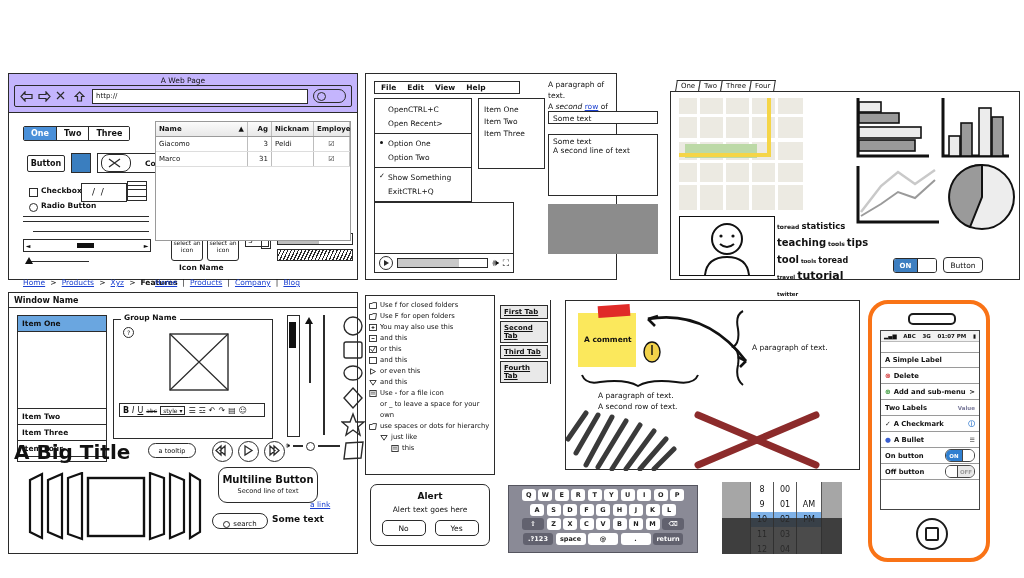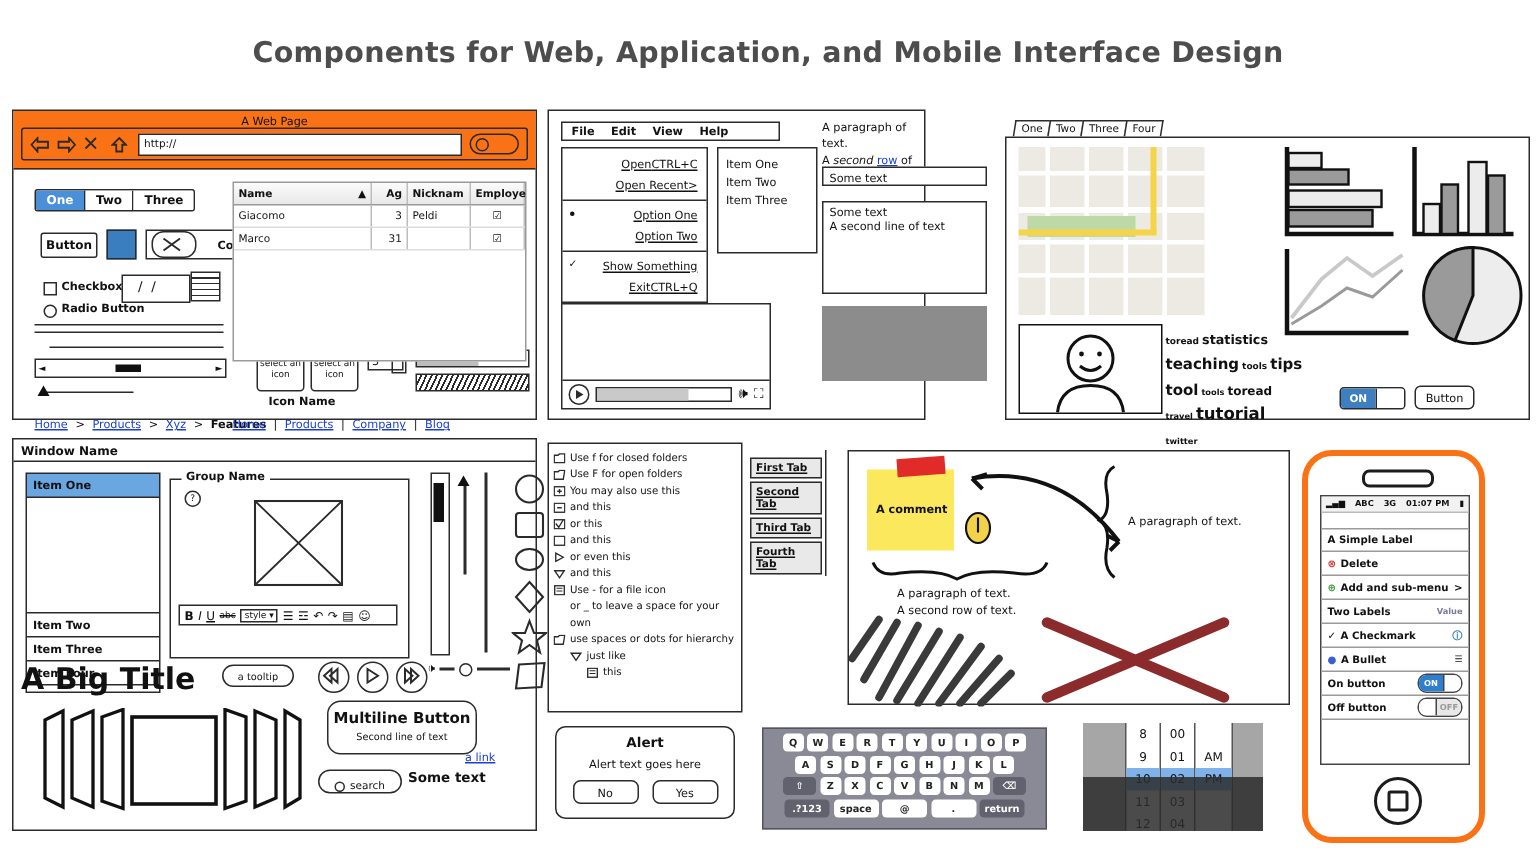--- a/index.html
+++ b/index.html
@@ -6,21 +6,21 @@
   body{width:1024px;height:578px;overflow:hidden;font-family:"DejaVu Sans",sans-serif;color:#111;}
   .page{position:relative;width:1024px;height:578px;}
   .t{position:absolute;}
   #title{top:24px;left:0;width:1024px;text-align:center;font-size:19px;font-weight:bold;color:#4d4d4d;letter-spacing:.2px;}
   .panel{position:absolute;border:1.5px solid #2b2b2b;background:#fff;box-sizing:border-box;}
   .lbl{font-size:7.5px;line-height:1.25;}
   .lbl9{font-size:9px;}
   .bold{font-weight:bold;}
   
   #browser{left:8px;top:73px;width:350px;height:207px;}
-  .bw-chrome{position:relative;height:38px;border-bottom:1.5px solid #2b2b2b;background:#f97316;}
+  .bw-chrome{position:relative;height:38px;border-bottom:1.5px solid #2b2b2b;background:#c4b5fd;}
   .bw-title{position:absolute;top:2px;left:0;width:100%;text-align:center;font-size:7.5px;}
   .bw-bar{position:absolute;top:11px;left:5px;right:5px;height:22px;border:1.2px solid #2b2b2b;border-radius:2px;display:flex;align-items:center;gap:5px;padding:0 5px;box-sizing:border-box;}
   .arr{width:13px;height:11px;position:relative;flex:none;}
   .arr svg{display:block;}
   .urlbox{flex:1;height:13px;border:1.2px solid #2b2b2b;display:flex;align-items:center;padding-left:3px;font-size:7px;background:#fff;}
   .srch{width:28px;height:12px;border:1.2px solid #2b2b2b;border-radius:7px;flex:none;display:flex;align-items:center;padding-left:3px;}
   .srch .mag{width:7px;height:7px;border:1.1px solid #2b2b2b;border-radius:50%;}
   
   .bw-body{position:relative;height:167px;}
   .tabrow{position:absolute;left:14px;top:13px;display:flex;border:1.3px solid #2b2b2b;border-radius:2px;overflow:hidden;}
@@ -48,21 +48,21 @@
   .tbl{position:absolute;left:146px;top:8px;width:196px;height:120px;border:1.2px solid #9a9a9a;background:#fff;font-size:7px;box-sizing:border-box;}
   .tbl .hd{display:flex;background:linear-gradient(#fbfbfb,#e8e8e8);border-bottom:1px solid #9a9a9a;font-weight:bold;}
   .tbl .hd span,.tbl .rw span{padding:3px 3px;box-sizing:border-box;border-right:1px solid #bdbdbd;}
   .tbl .c1{width:92px;}.tbl .c2{width:24px;text-align:right;}.tbl .c3{width:42px;}.tbl .c4{width:36px;border-right:none;text-align:center;}
   .tbl .rw{display:flex;border-bottom:1px solid #ddd;}
   .tbl .rw.alt{background:#f2f2f2;}
   
   #menupanel{left:365px;top:73px;width:252px;height:207px;}
   .mbar{position:absolute;left:8px;top:7px;width:146px;height:13px;border:1.2px solid #2b2b2b;display:flex;align-items:center;gap:11px;padding-left:6px;font-size:7.5px;font-weight:bold;box-sizing:border-box;}
   .mdrop{position:absolute;left:8px;top:24px;width:96px;border:1.2px solid #2b2b2b;background:#fff;font-size:7.5px;padding:3px 0;}
-  .mdrop .mi{display:flex;justify-content:flex-end;padding:2.5px 6px 2.5px 13px;position:relative;text-decoration:underline;}
+  .mdrop .mi{display:flex;justify-content:flex-start;padding:2.5px 6px 2.5px 13px;position:relative;}
   .mdrop .sep{border-top:1.1px solid #2b2b2b;margin:2.5px 0;}
   .mdrop .dot{position:absolute;left:5px;top:5px;width:3px;height:3px;border-radius:50%;background:#111;}
   .mdrop .tick{position:absolute;left:4px;top:1.5px;font-size:7px;}
   .mlist{position:absolute;left:112px;top:24px;width:60px;height:65px;border:1.2px solid #2b2b2b;font-size:7.5px;padding:4px 0 0 5px;background:#fff;}
   .mlist div{padding:1.5px 0;}
   .para{position:absolute;font-size:7.5px;line-height:1.45;}
   .inp{position:absolute;border:1.3px solid #2b2b2b;background:#fff;font-size:7.5px;padding:2px 4px;box-sizing:border-box;}
   .vplayer{position:absolute;left:8px;top:128px;width:140px;height:71px;border:1.3px solid #2b2b2b;box-sizing:border-box;}
   .vctrl{position:absolute;left:0;bottom:0;width:100%;height:19px;border-top:1.3px solid #2b2b2b;display:flex;align-items:center;gap:4px;padding:0 4px;box-sizing:border-box;}
   .vctrl .play{width:12px;height:12px;border:1.2px solid #2b2b2b;border-radius:50%;flex:none;position:relative;}
@@ -152,21 +152,20 @@
   #phone .tg.off .kn{border-left:none;border-right:1px solid #444;background:#fff;}
   #phone .tg.off .of{flex:1;display:flex;align-items:center;justify-content:center;color:#999;background:#e8e8e8;}
   #phone .home{position:absolute;left:44px;bottom:8px;width:28px;height:28px;border:2.5px solid #1c1c1c;border-radius:50%;}
   #phone .home:after{content:"";position:absolute;left:7px;top:7px;width:10px;height:10px;border:2px solid #1c1c1c;border-radius:2px;}
 </style>
 </head>
 <body>
 
 <div class="page">
 
-  <div class="t" id="title">Components for Web, Application, and Mobile Interface Design</div>
 
   <div class="panel" id="browser">
     <div class="bw-chrome">
       <div class="bw-title">A Web Page</div>
       <div class="bw-bar">
         <span class="arr">
             <svg width="13" height="11" viewBox="0 0 13 11">
               <path d="M5 1 L1 5.5 L5 10 L5 7.5 L12 7.5 L12 3.5 L5 3.5 Z" fill="none" stroke="#2b2b2b" stroke-width="1.2"></path>
             </svg>
           </span>

